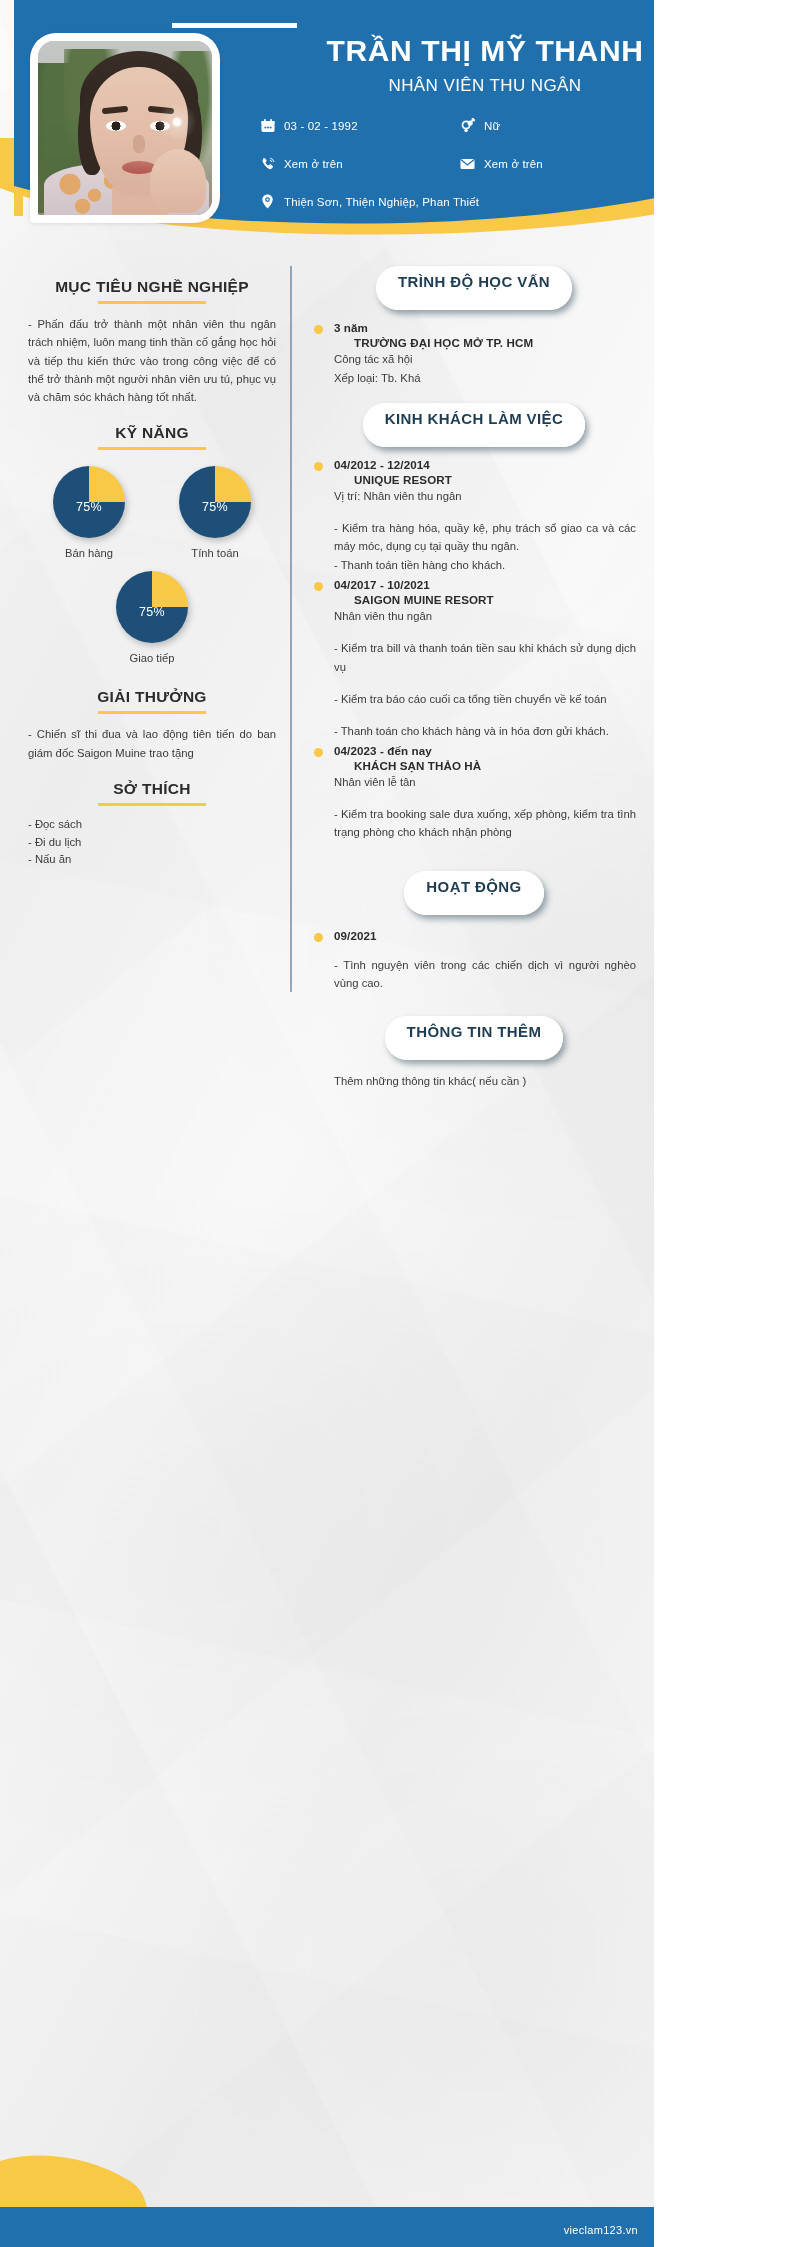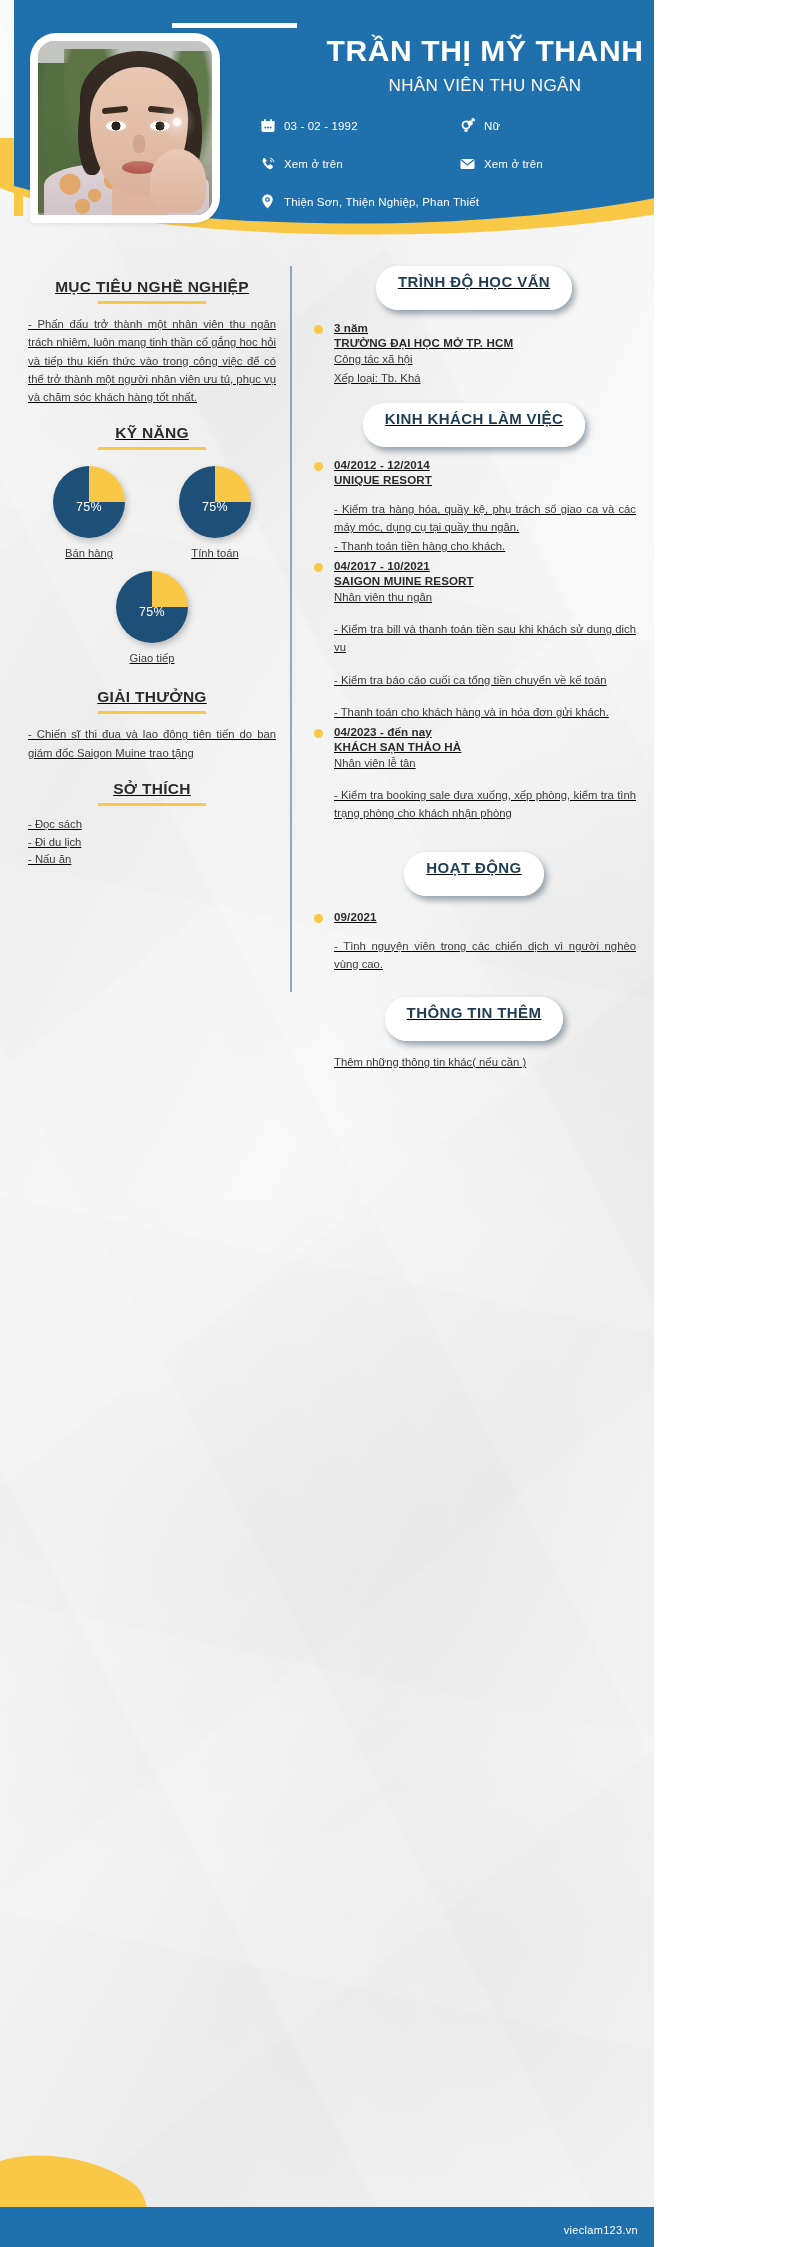--- a/index.html
+++ b/index.html
@@ -22,21 +22,20 @@
     position: relative;
     width: 654px;
     height: 2247px;
     background:
       radial-gradient(ellipse 520px 420px at 18% 14%, rgba(0,0,0,0.030), rgba(0,0,0,0) 62%),
       radial-gradient(ellipse 600px 500px at 82% 42%, rgba(0,0,0,0.026), rgba(0,0,0,0) 60%),
       radial-gradient(ellipse 700px 560px at 30% 68%, rgba(0,0,0,0.022), rgba(0,0,0,0) 64%),
       radial-gradient(ellipse 520px 480px at 75% 88%, rgba(0,0,0,0.024), rgba(0,0,0,0) 62%),
       linear-gradient(118deg, #fbfbfb 0%, #f3f3f3 26%, #fafafa 48%, #f1f1f1 70%, #f8f8f8 100%);
     overflow: hidden;
-    text-decoration: underline;
   }
 
   
   .paper-facets {
     position: absolute; inset: 0;
     pointer-events: none;
     opacity: 0.55;
     background:
       linear-gradient(63deg, rgba(0,0,0,0.018) 0 22%, rgba(255,255,255,0.5) 22.2% 34%, rgba(0,0,0,0.012) 34.2% 50%, rgba(255,255,255,0.35) 50.2% 63%, rgba(0,0,0,0.02) 63.2% 78%, rgba(255,255,255,0.4) 78.2% 100%),
       linear-gradient(-38deg, rgba(0,0,0,0.014) 0 18%, rgba(255,255,255,0.42) 18.2% 31%, rgba(0,0,0,0.016) 31.2% 46%, rgba(255,255,255,0.3) 46.2% 61%, rgba(0,0,0,0.012) 61.2% 80%, rgba(255,255,255,0.36) 80.2% 100%);
@@ -341,20 +340,21 @@
     font-weight: bold;
     color: #2b2b2b;
     letter-spacing: .1px;
   }
   .e-org {
     font-size: 11.6px;
     font-weight: bold;
     color: #2b2b2b;
     margin-top: 2px;
     letter-spacing: .1px;
+    margin-left: 20px;
   }
   .e-line {
     font-size: 11.3px;
     color: #3b3b3b;
     line-height: 1.6;
     margin-top: 14px;
     text-align: justify;
   }
   .e-plain {
     font-size: 11.3px;
@@ -604,20 +604,21 @@
       </div>
 
       <div class="pill-row" style="margin-top:16px;">
         <div class="pill-h">KINH KHÁCH LÀM VIỆC</div>
       </div>
 
       <div class="entry">
         <span class="bullet"></span>
         <div class="e-date">04/2012 - 12/2014</div>
         <div class="e-org">UNIQUE RESORT</div>
+        <div class="e-plain">Vị trí: Nhân viên thu ngân</div>
         <div class="e-line">- Kiểm tra hàng hóa, quầy kệ, phụ trách sổ giao ca và các máy móc, dụng cụ tại quầy thu ngân.</div>
         <div class="e-plain">- Thanh toán tiền hàng cho khách.</div>
       </div>
 
       <div class="entry" style="margin-top:4px;">
         <span class="bullet"></span>
         <div class="e-date">04/2017 -  10/2021</div>
         <div class="e-org">SAIGON MUINE RESORT</div>
         <div class="e-plain">Nhân viên thu ngân</div>
         <div class="e-line">- Kiểm tra bill và thanh toán tiền sau khi khách sử dụng dịch vụ</div>

